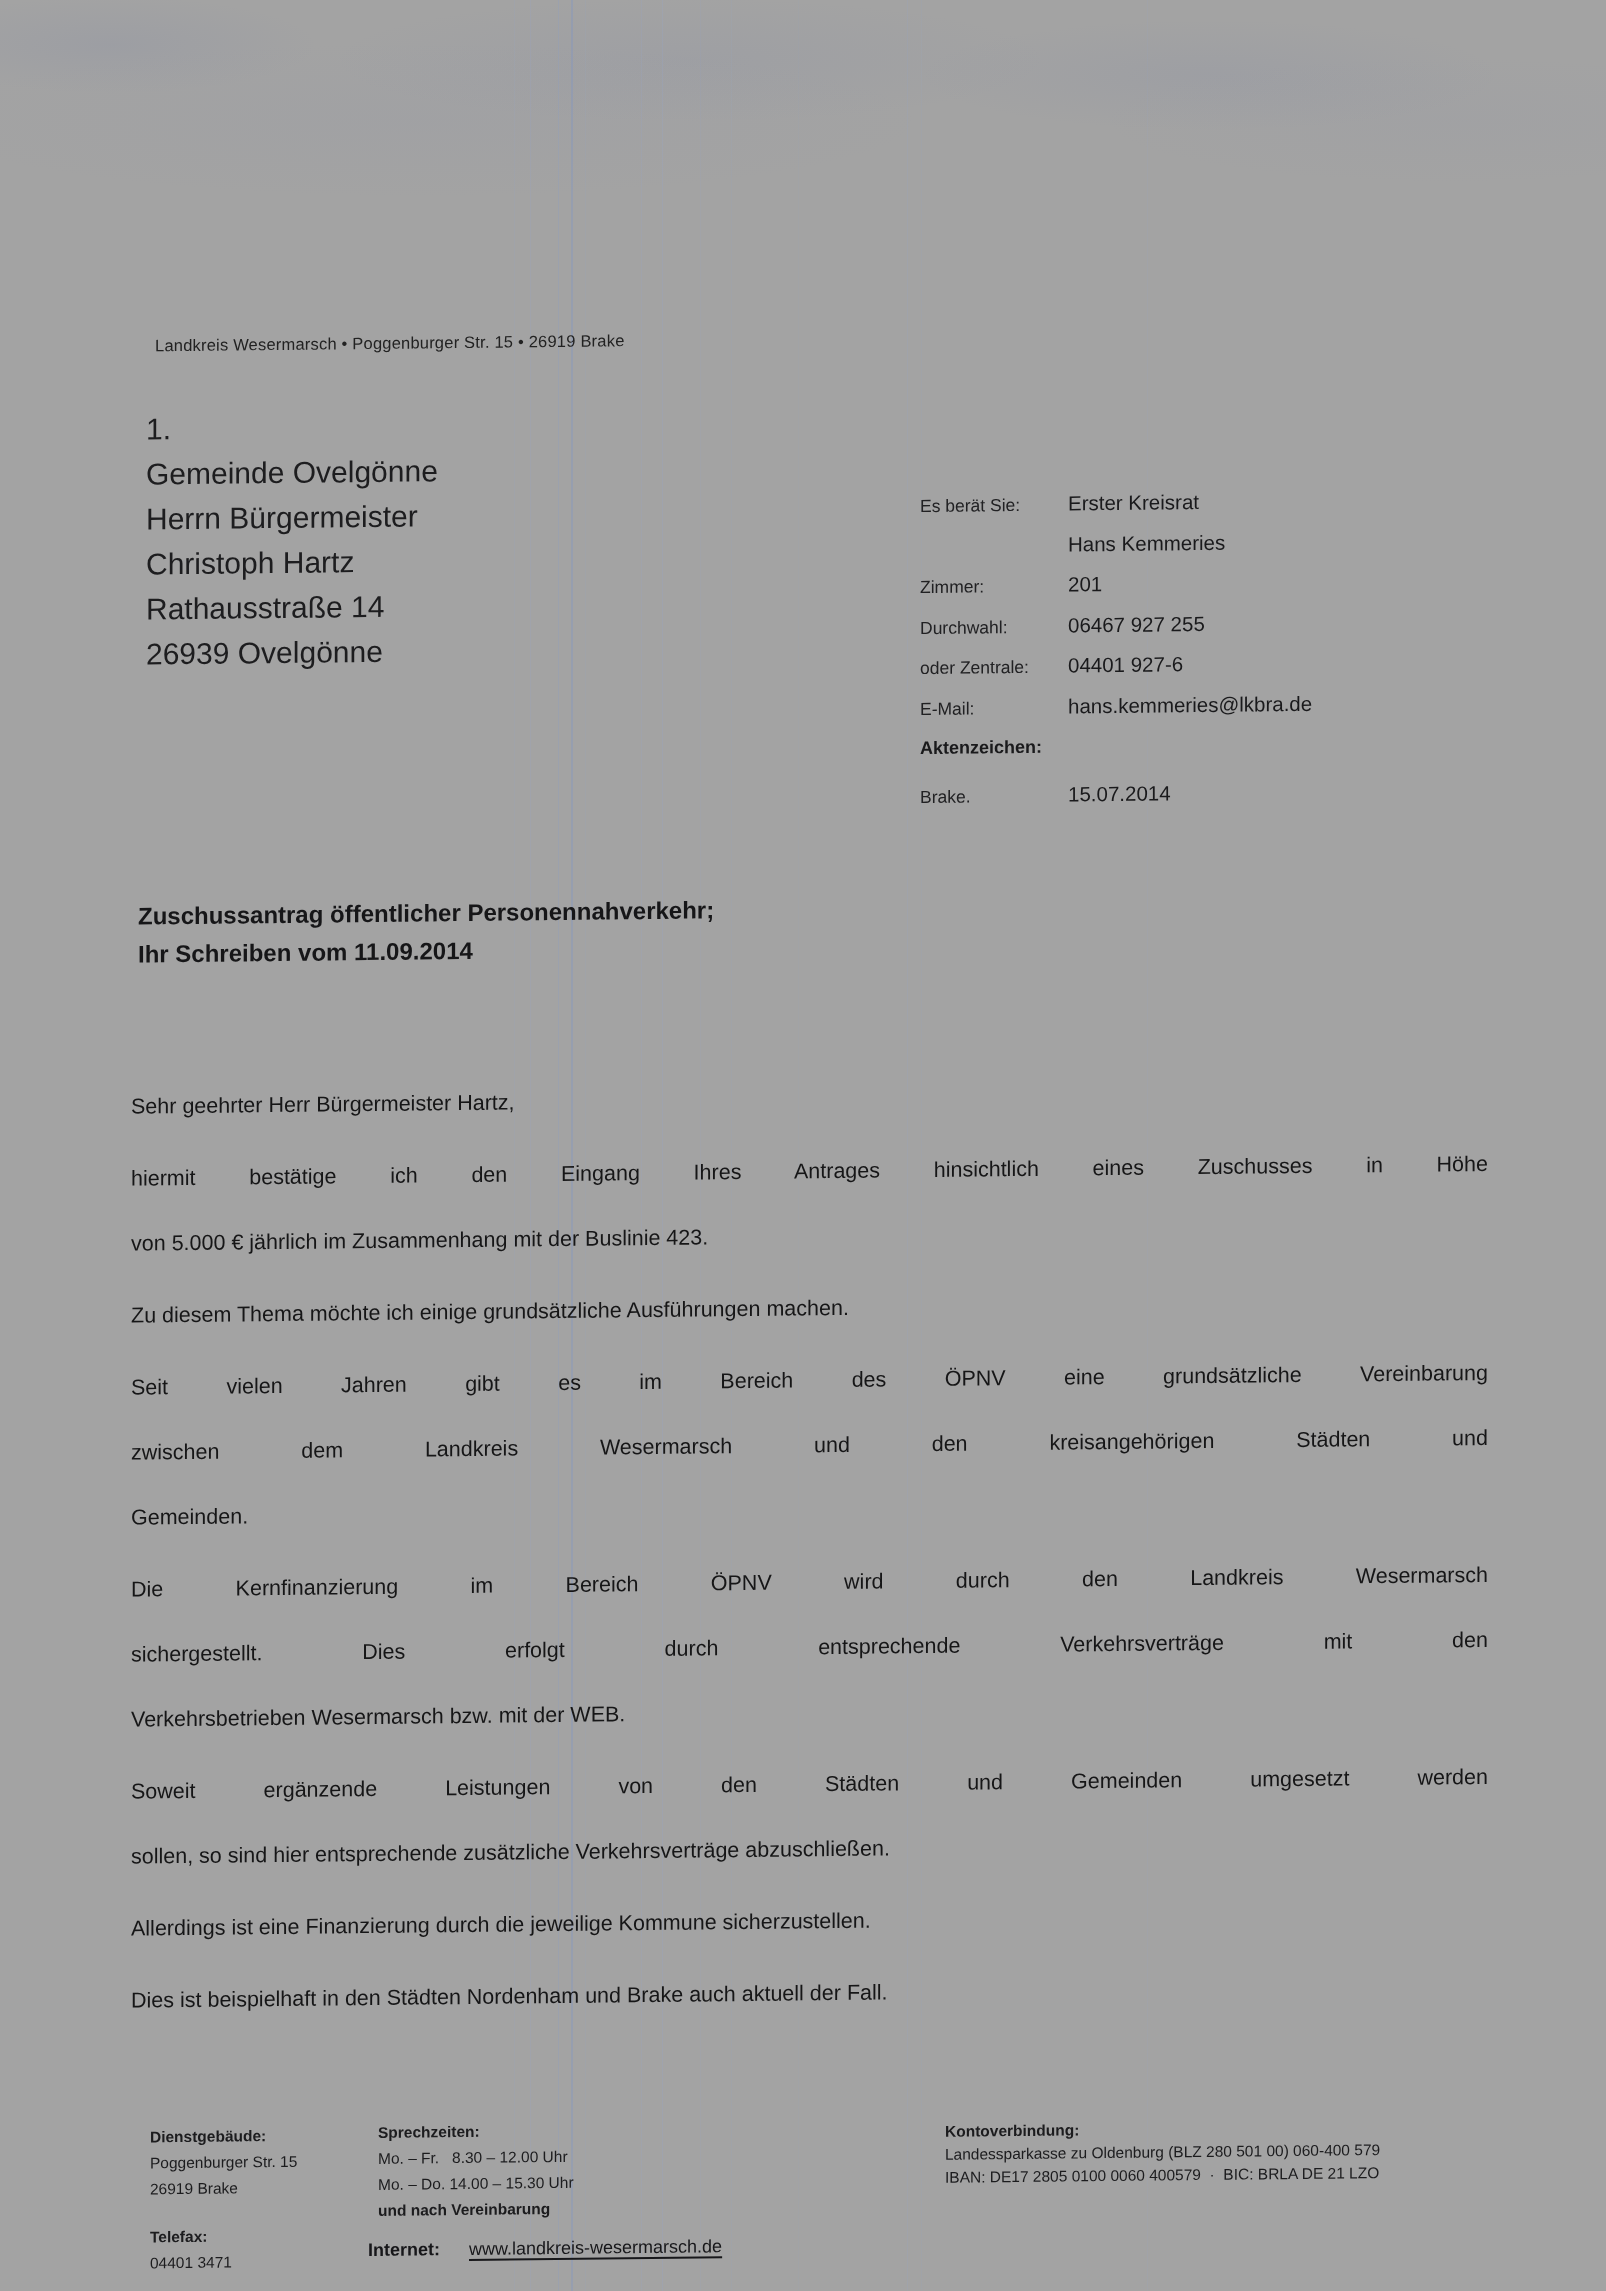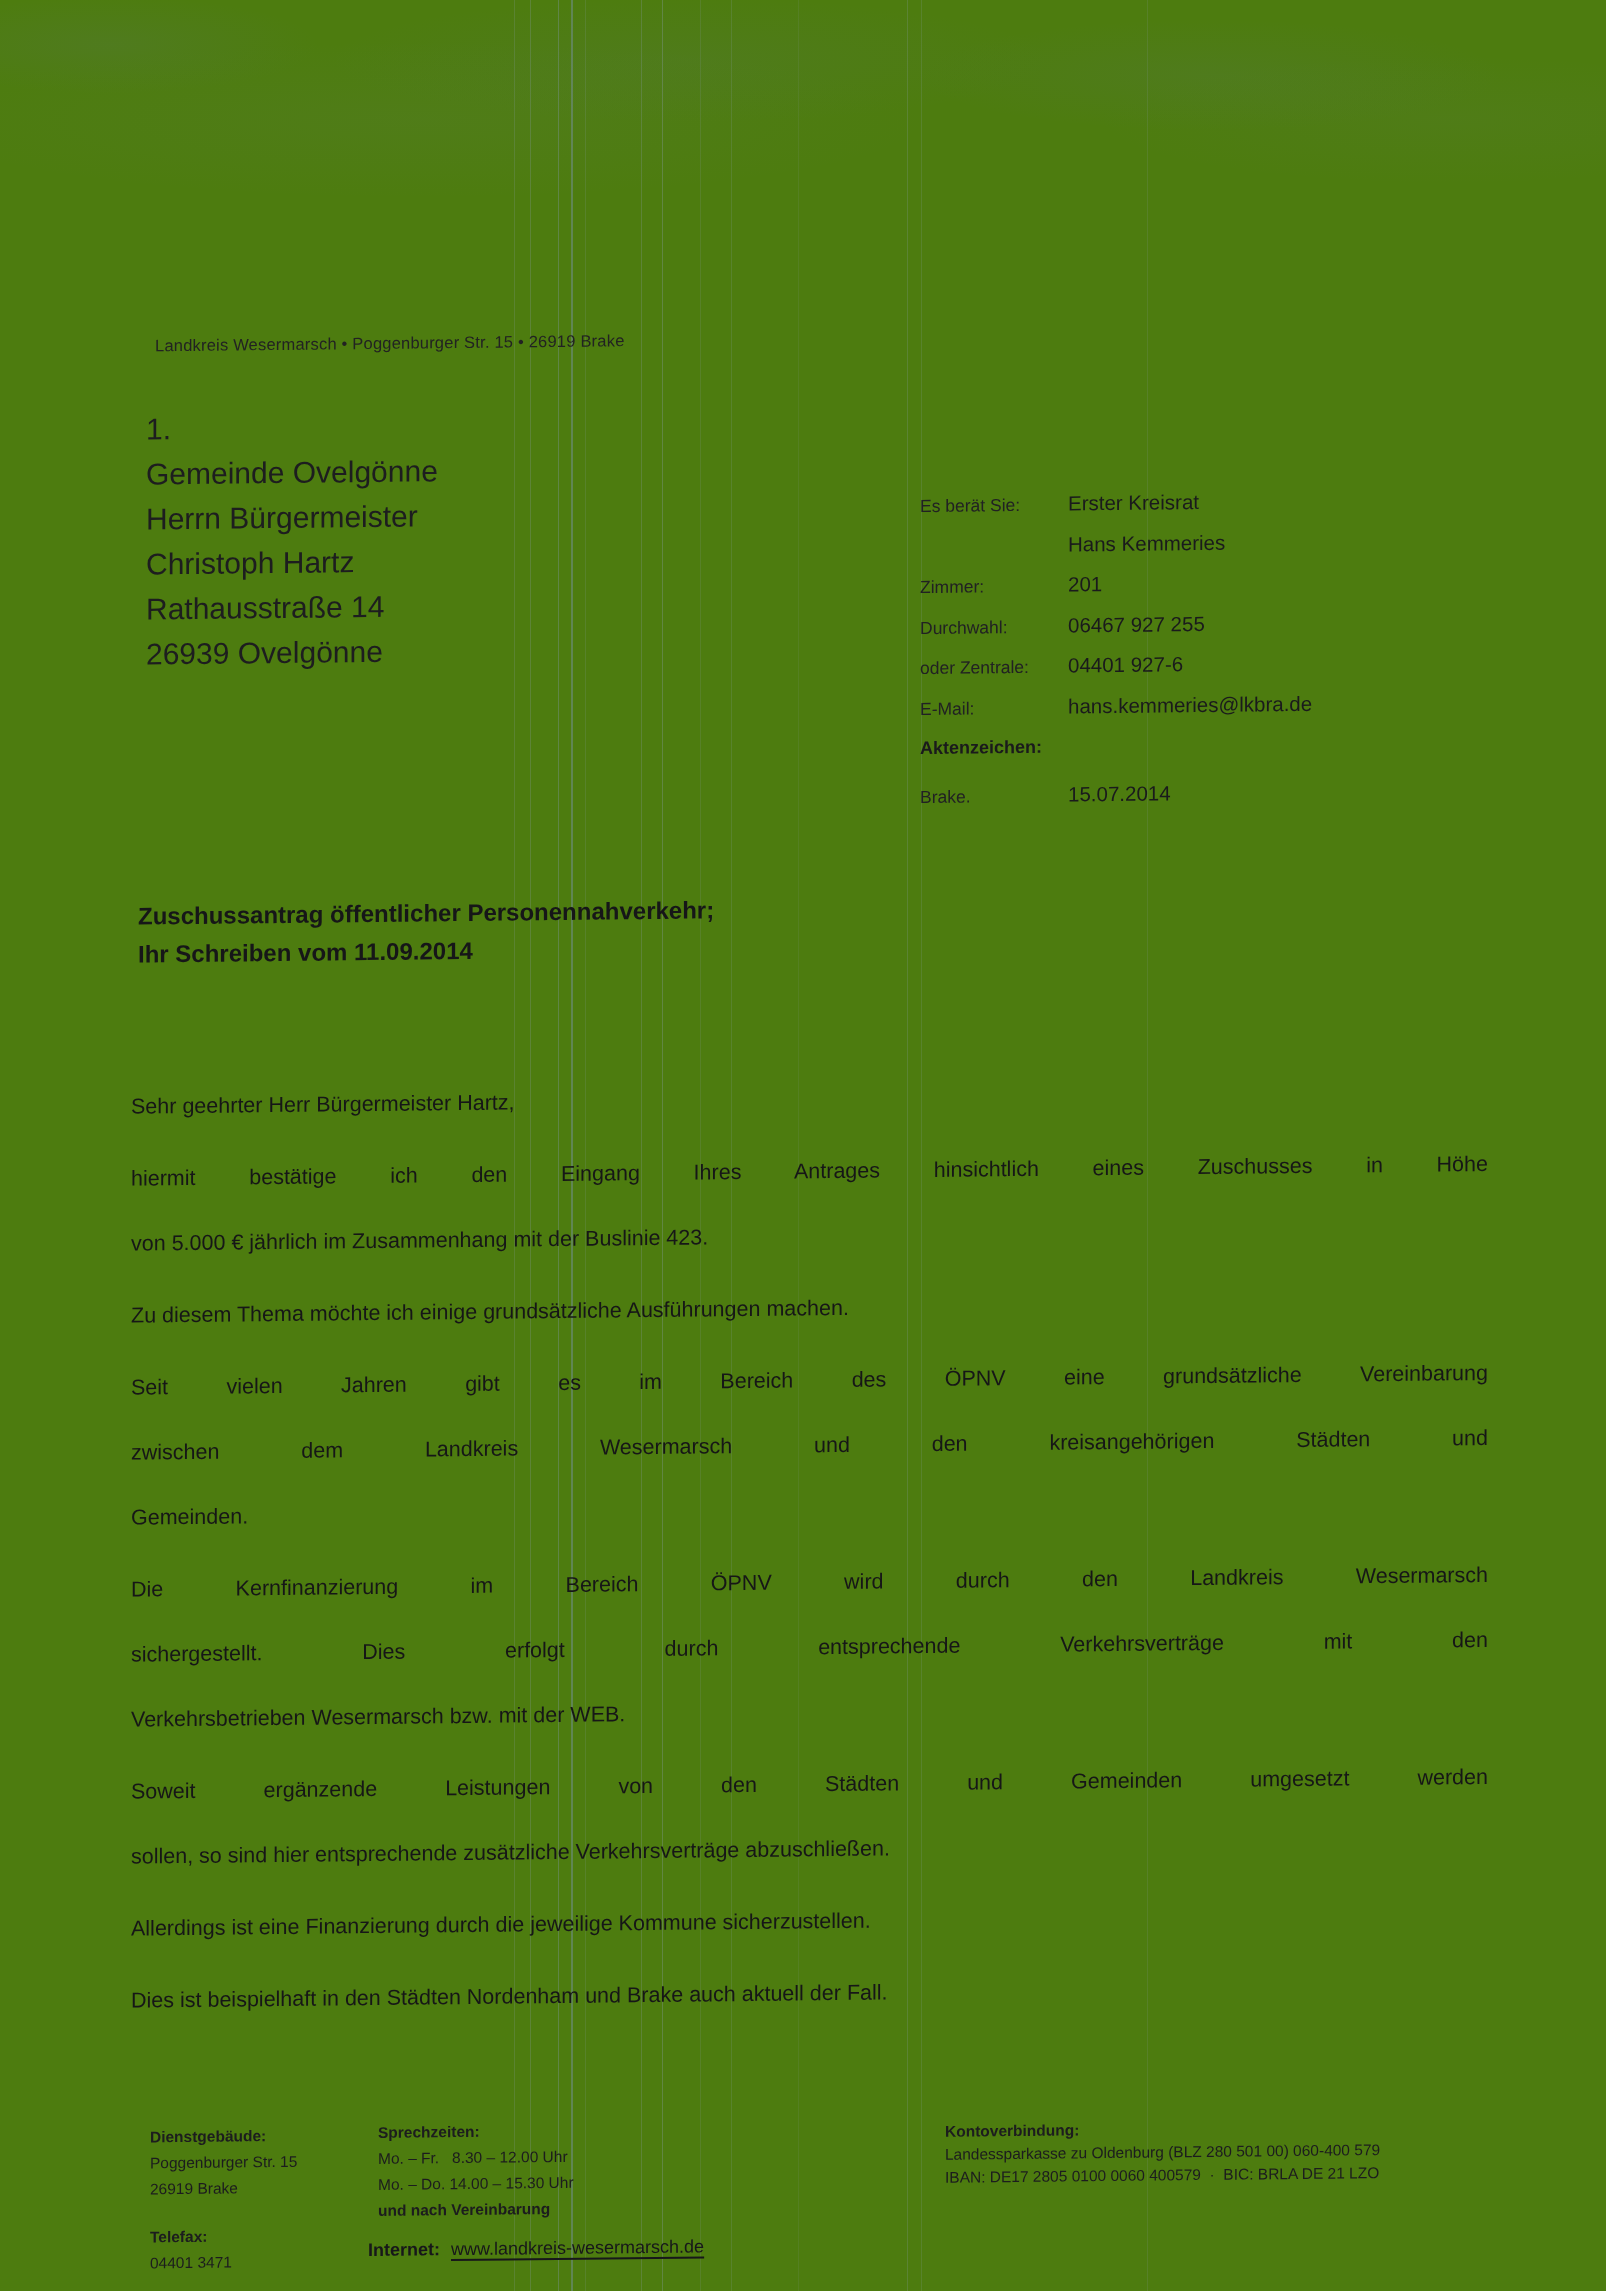--- a/index.html
+++ b/index.html
@@ -1,19 +1,19 @@
 <!DOCTYPE html>
 <html><head>
 <meta charset="utf-8">
 <style>
   html,body{margin:0;padding:0;background:#e8e8e8;}
   .page{
     position:relative;
     width:1606px;height:2291px;
-    background:#4d7c0f;
+    background:#a3a3a3;
     overflow:hidden;
     font-family:"Liberation Sans","DejaVu Sans",sans-serif;
     color:#1b1b1d;
   }
   
   .noise-top{
     position:absolute;left:0;top:0;width:100%;height:230px;
     background:
       radial-gradient(ellipse 300px 70px at 110px 45px, rgba(100,115,165,0.10), transparent 70%),
       radial-gradient(ellipse 520px 90px at 690px 60px, rgba(100,115,165,0.08), transparent 70%),
@@ -45,21 +45,21 @@
   .ln{width:100%;}
   .j{text-align:justify;text-align-last:justify;}
   
   .fcol{font-size:15.5px;line-height:26px;color:#1c1c1e;}
   .fhead{font-weight:bold;}
   .fgap{height:22px;}
   .fleft{left:150px;top:2126px;}
   .fmid{left:378px;top:2124px;}
   .fright{left:945px;top:2130px;font-size:15.5px;line-height:23px;}
   .internet{left:368px;top:2244px;font-size:18px;color:#17171a;}
-  .internet .fhead{margin-right:6px;}
+  .internet .fhead{margin-right:24px;}
   .weblink{
     text-decoration:underline;
     text-decoration-thickness:1.5px;
     text-underline-offset:4px;
     color:#17171a;
   }
 </style>
 </head>
 <body>
 

